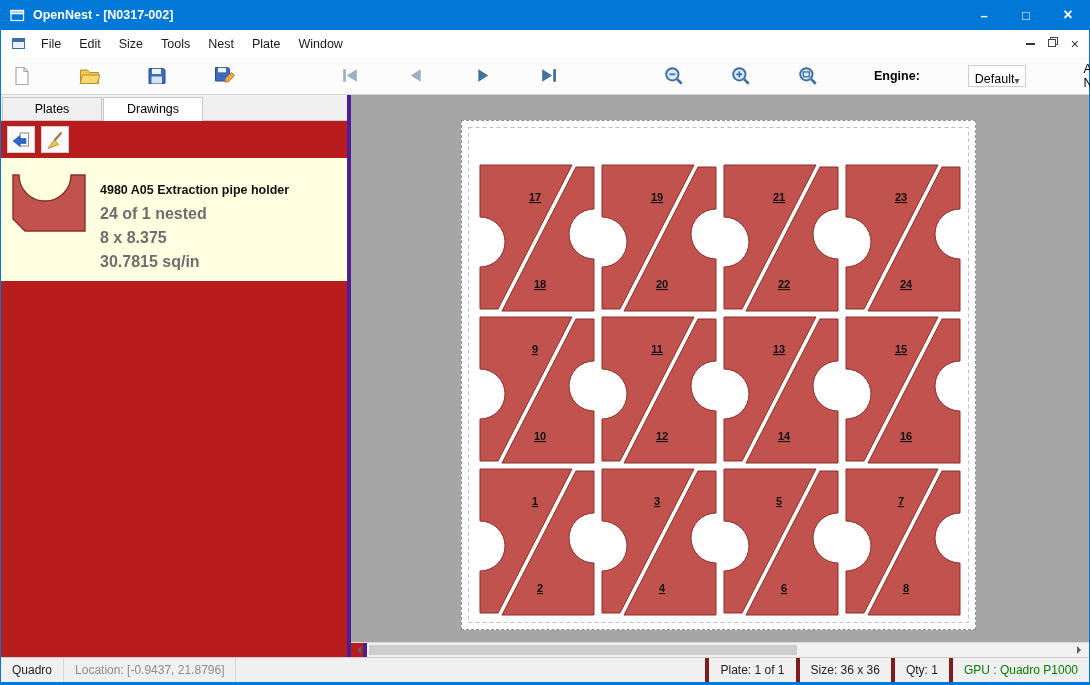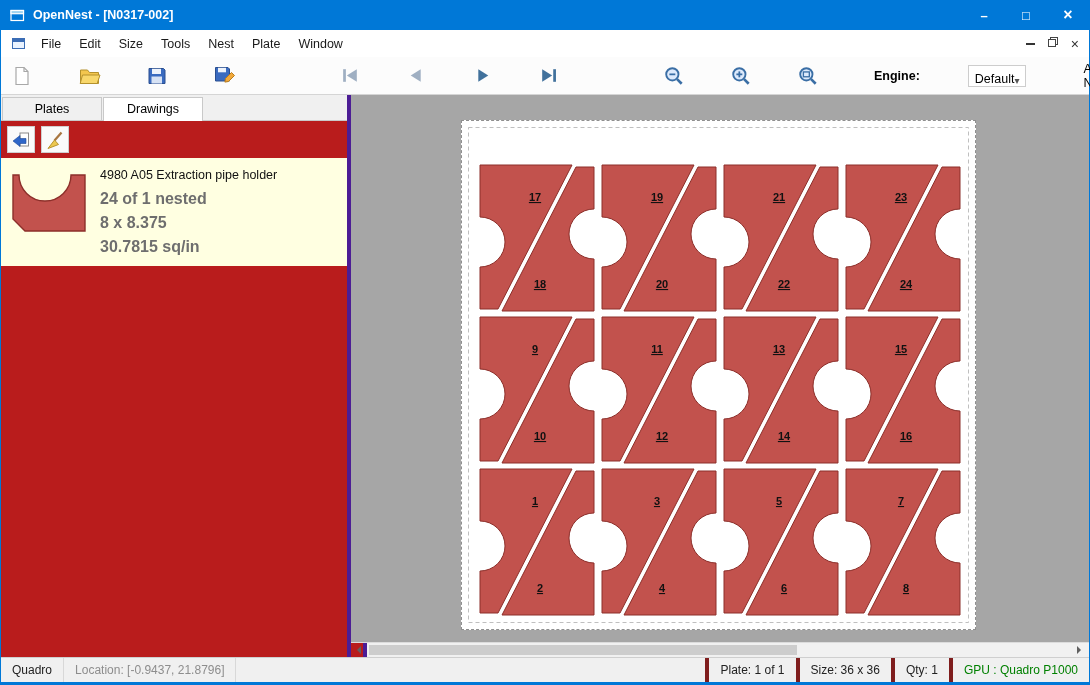--- a/index.html
+++ b/index.html
@@ -54,21 +54,21 @@
           padding:3px 0 0 1px; }
   .tab { min-width:100px; text-align:center; font-size:12.5px; padding:4px 12px;
          border:1px solid #c9c9c9; border-bottom:none; background:#f0f0f0;
          margin-right:1px; cursor:default; }
   .tab.active { background:#fff; margin-bottom:-1px; padding-bottom:5px; }
   .panel-tools { display:flex; gap:6px; padding:5px 6px; align-items:center; }
   .ptool { width:28px; height:27px; border:1px solid #cfcfcf; background:#fafafa;
            display:flex; align-items:center; justify-content:center; }
   .item { display:flex; gap:9px; padding:7px 6px; background:#ffffe1;
           align-items:flex-start; }
-  .item .info .t { font-weight:normal; font-size:12.5px; margin:3px 0 5px; color:#111; }
+  .item .info .t { font-weight:bold; font-size:12.5px; margin:18px 0 5px; color:#111; }
   .item .info .d { font-size:16px; color:#6e6e6e; line-height:1.5;font-weight:bold; }
 
   .canvas { flex:1; position:relative; background:#a6a6a6; overflow:hidden; }
   .plate { position:absolute; left:110px; top:25px; width:515px; height:510px;
            background:#fff; border:1px dashed #8f8f8f; }
   .hscroll { position:absolute; left:0; right:0; bottom:0; height:15px;
              background:#f1f1f1; border-top:1px solid #dcdcdc; }
   .harrow { position:absolute; top:0; width:16px; height:14px; display:flex;
             align-items:center; justify-content:center; }
   .harrow.left { left:0; } .harrow.right { right:0; }

